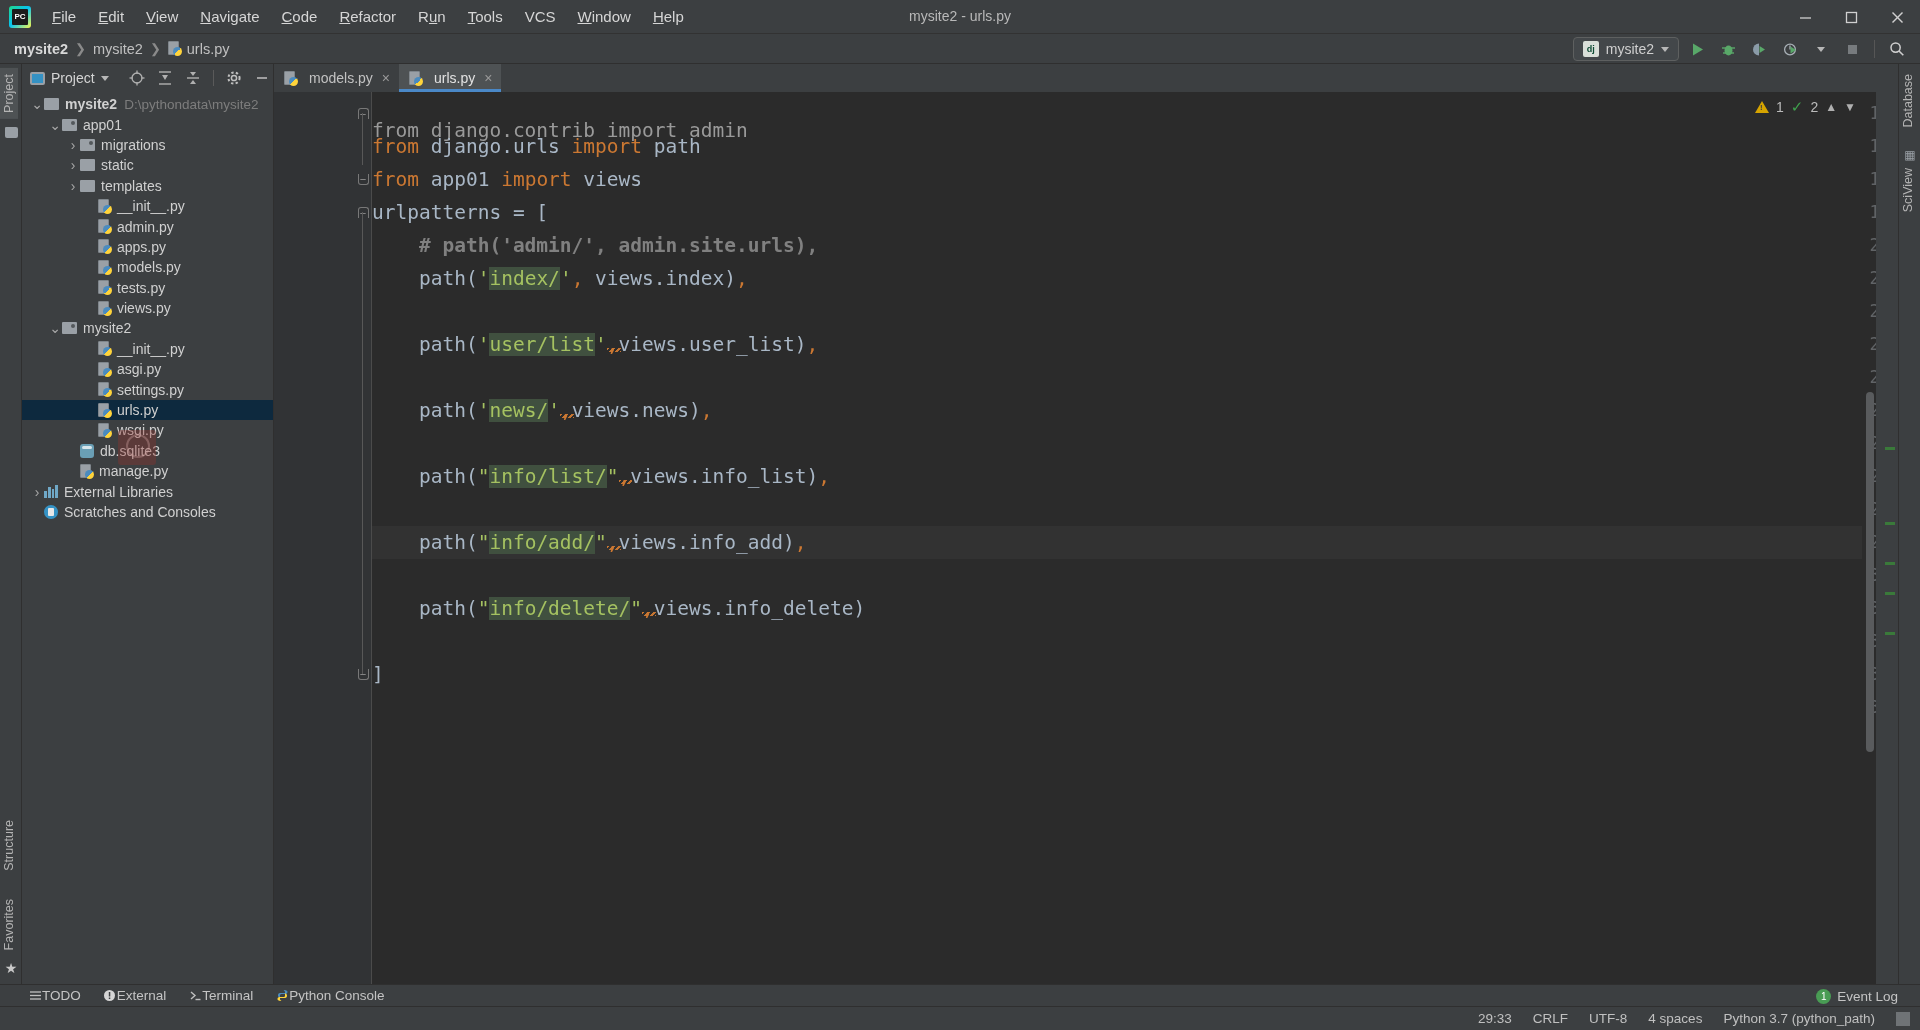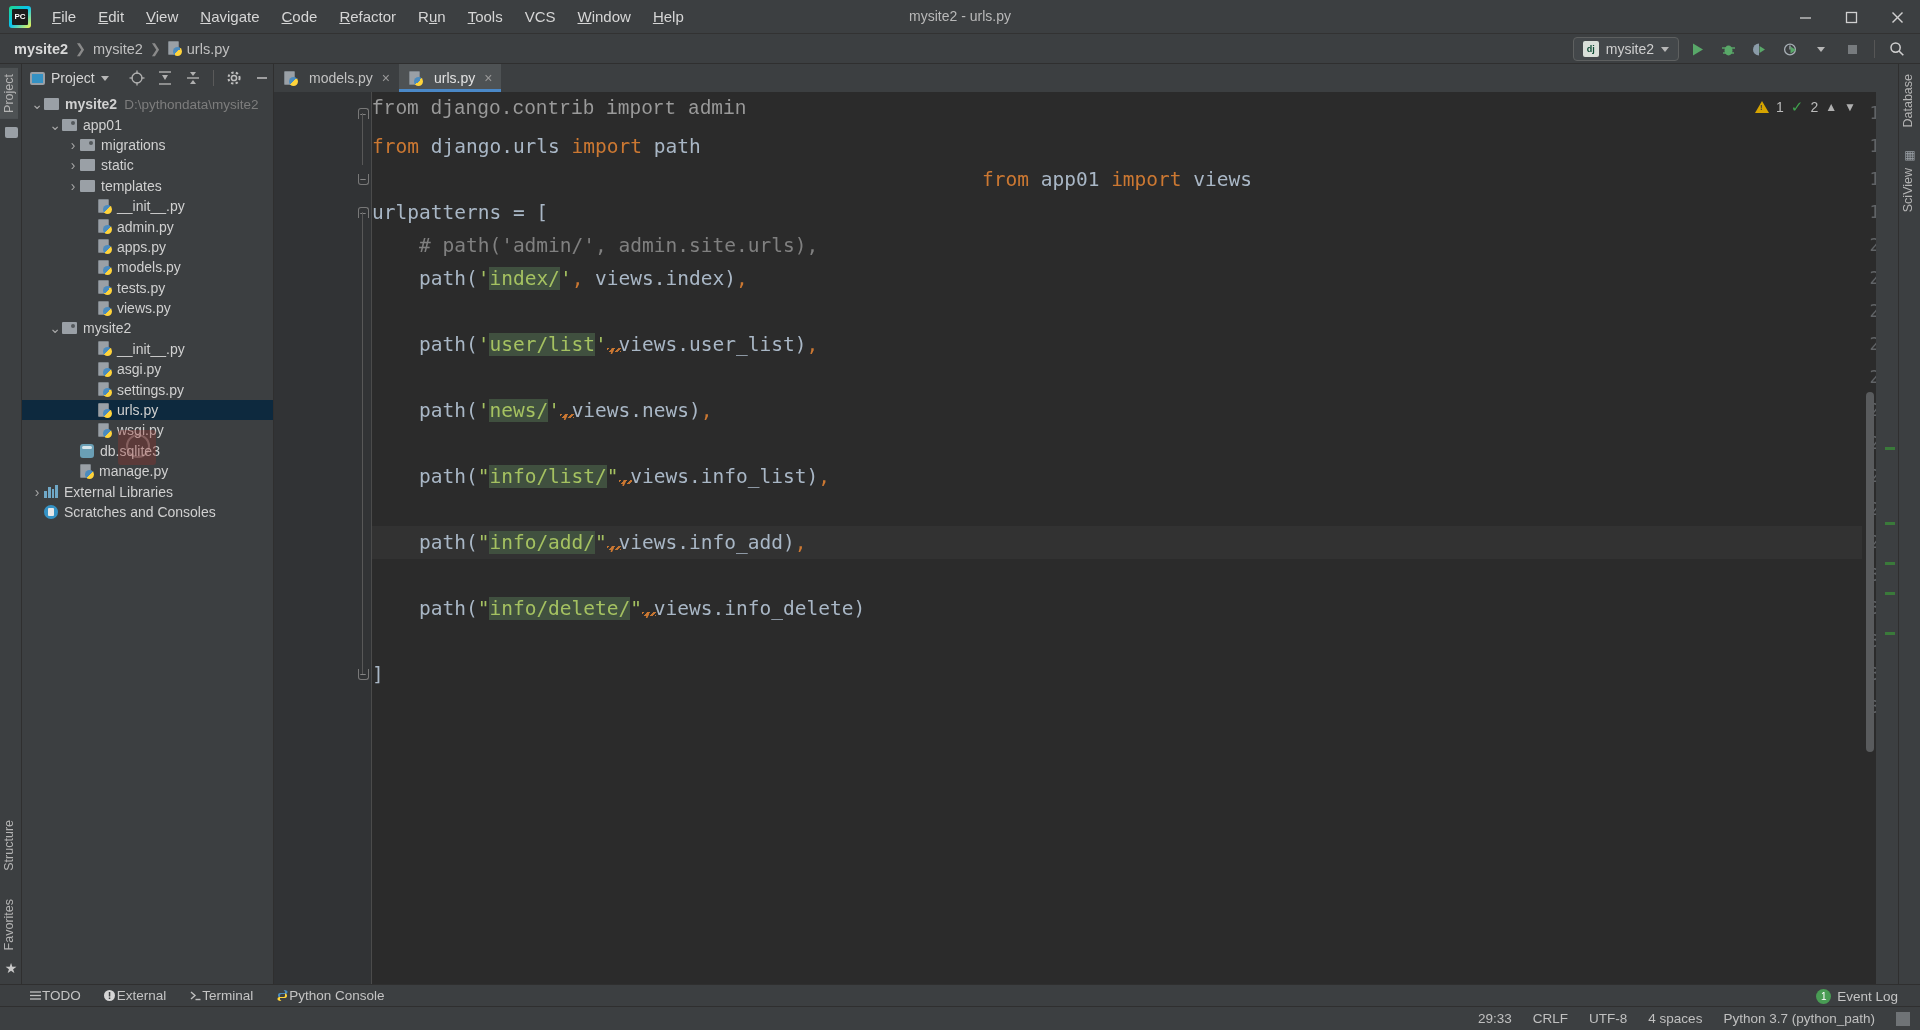--- a/index.html
+++ b/index.html
@@ -609,25 +609,25 @@
             <span>−</span>
           </div>
           <div class="fold dn" style="top: 566px;">
             <span>−</span>
           </div>
           <div class="fold-line" style="top: 21px; height: 52px;"></div>
           <div class="fold-line" style="top: 120px; height: 462px;"></div>
         </div>
       <div class="curline-band" style="top: 434px; left: 98px; right: 36px; position: absolute;"></div>
         <div class="code-lines" id="code-lines">
-          <div class="cl" style="top: 1px; font-family: Liberation Mono, monospace;"><span class="dim">from </span><span class="dim">django.contrib </span><span class="dim">import </span><span class="dim">admin</span></div>
+          <div class="cl" style="top: 22px;"><span class="dim">from </span><span class="dim">django.contrib </span><span class="dim">import </span><span class="dim">admin</span></div>
           <div class="cl" style="top: 38px;"><span class="k">from </span><span class="pn">django.urls </span><span class="k">import </span><span class="pn">path</span></div>
-          <div class="cl" style="top: 71px; text-align: center;"><span class="k">from </span><span class="pn">app01 </span><span class="k">import </span><span class="pn">views</span></div>
+          <div class="cl" style="top: 71px;"><span class="k">from </span><span class="pn">app01 </span><span class="k">import </span><span class="pn">views</span></div>
           <div class="cl" style="top: 104px;"><span class="pn">urlpatterns = [</span></div>
-          <div class="cl" style="top: 137px;"><span class="cm">    # path('admin/', admin.site.urls),</span></div>
+          <div class="cl" style="top: 137px; font-weight: bold;"><span class="cm">    # path('admin/', admin.site.urls),</span></div>
           <div class="cl" style="top: 170px;"><span class="pn">    path(</span><span class="s">'</span><span class="s hl">index/</span><span class="s">'</span><span class="k">,</span><span class="pn"> views.index)</span><span class="k">,</span></div>
           <div class="cl" style="top: 203px;"></div>
           <div class="cl" style="top: 236px;"><span class="pn">    path(</span><span class="s">'</span><span class="s hl">user/list</span><span class="s">'</span><span class="k sq">,</span><span class="pn">views.user_list)</span><span class="k">,</span></div>
           <div class="cl" style="top: 269px;"></div>
           <div class="cl" style="top: 302px;"><span class="pn">    path(</span><span class="s">'</span><span class="s hl">news/</span><span class="s">'</span><span class="k sq">,</span><span class="pn">views.news)</span><span class="k">,</span></div>
           <div class="cl" style="top: 335px;"></div>
           <div class="cl" style="top: 368px;"><span class="pn">    path(</span><span class="s">"</span><span class="s hl">info/list/</span><span class="s">"</span><span class="k sq">,</span><span class="pn">views.info_list)</span><span class="k">,</span></div>
           <div class="cl" style="top: 401px;"></div>
           <div class="cl" style="top: 434px;"><span class="pn">    path(</span><span class="s">"</span><span class="s hl">info/add/</span><span class="s">"</span><span class="k sq">,</span><span class="pn">views.info_add)</span><span class="k">,</span></div>
           <div class="cl" style="top: 467px;"></div>

